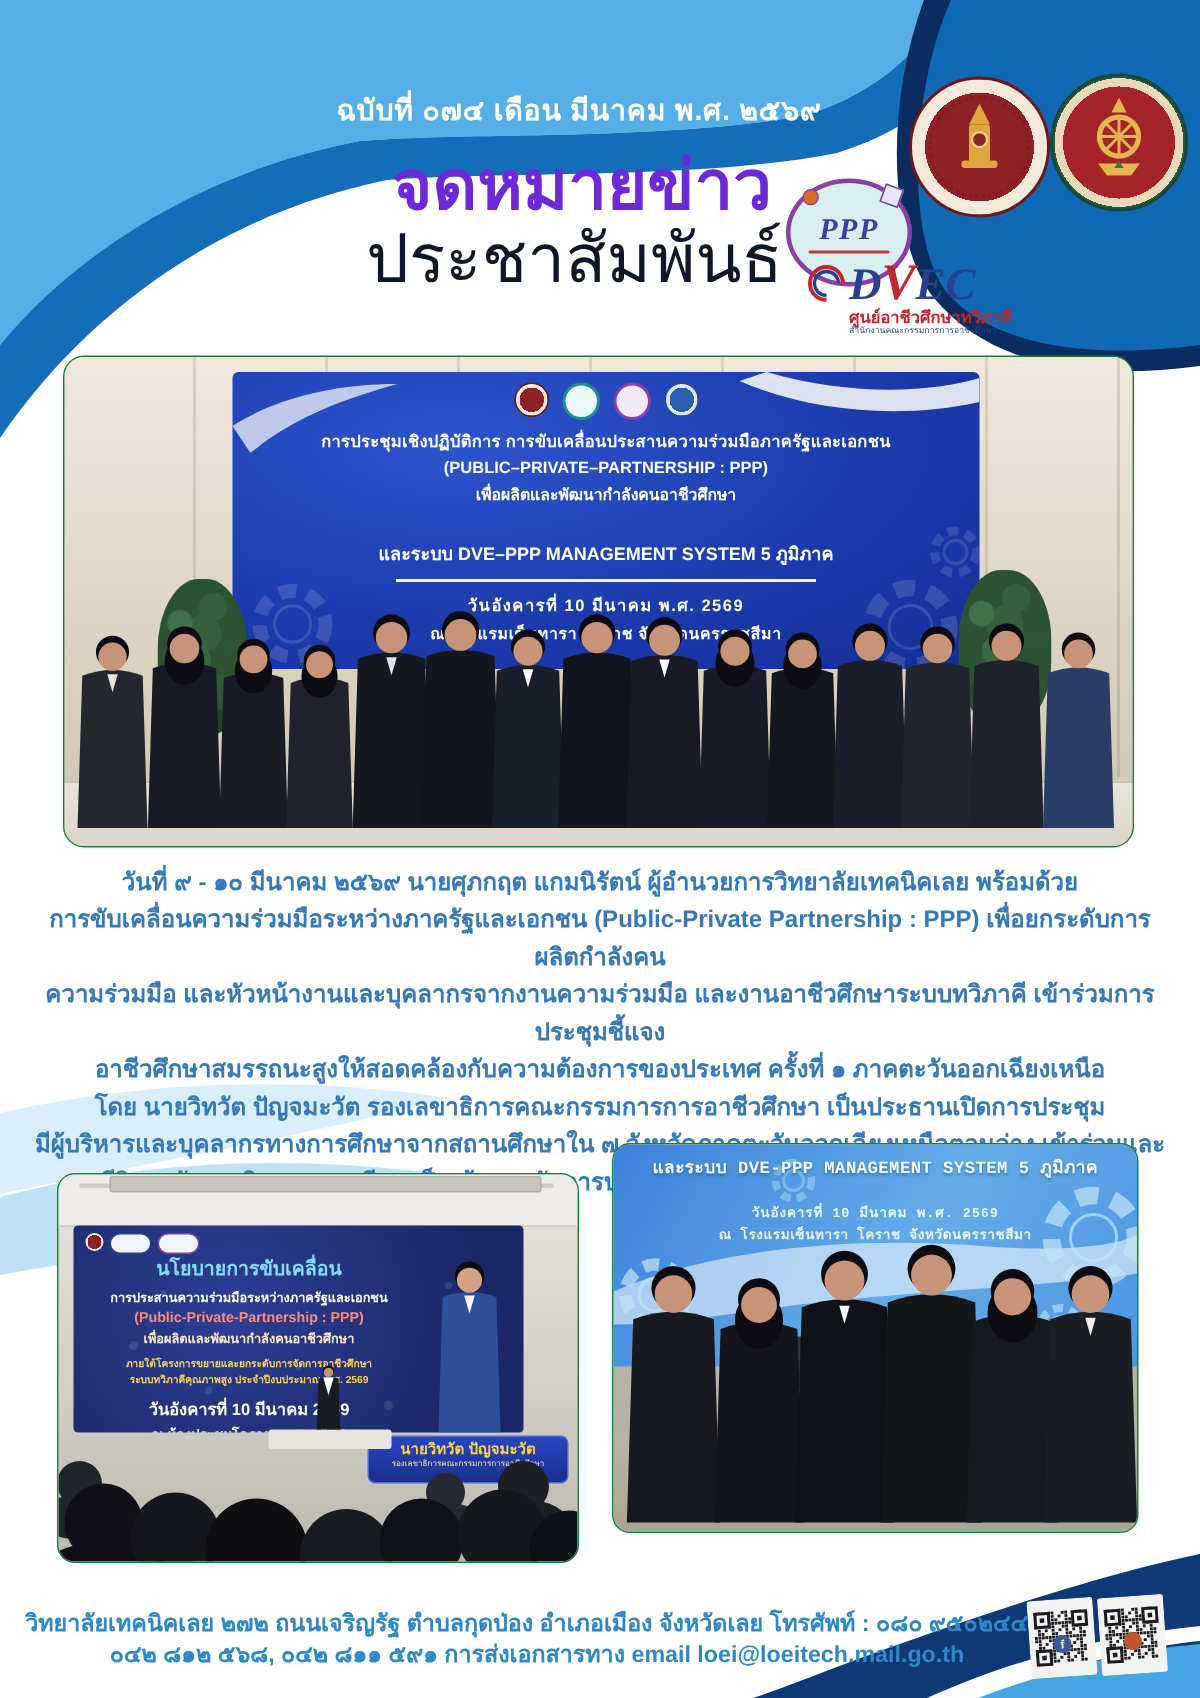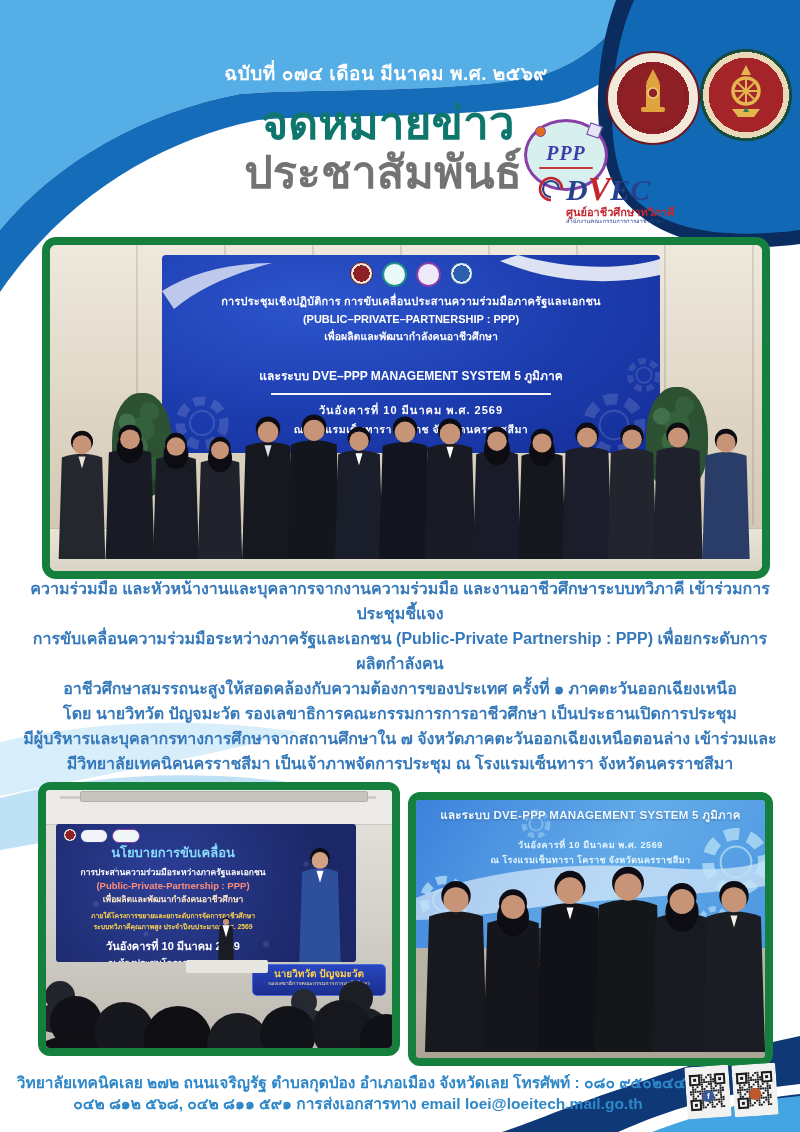--- a/index.html
+++ b/index.html
@@ -4,24 +4,24 @@
 <style>
   html,body{margin:0;padding:0;background:#888;}
   .page{position:relative;width:800px;height:1132px;background:#ffffff;overflow:hidden;
         font-family:"Liberation Sans","DejaVu Sans",sans-serif;margin:0 auto;padding-left:44px;}
   .abs{position:absolute;}
   svg{display:block;}
 
   
   .issue-line{top:58px;left:0;width:772px;text-align:center;color:#ffffff;
               font-size:19px;font-weight:700;letter-spacing:.5px;}
-  .title1{top:86px;left:0;width:776px;text-align:center;color:#0f766e;
+  .title1{top:86px;left:0;width:776px;text-align:center;color:#6d28d9;
           font-size:46px;font-weight:800;}
-  .title2{top:136px;left:0;width:766px;text-align:center;color:#737373;
-          font-size:45px;font-weight:700;}
+  .title2{top:136px;left:0;width:766px;text-align:center;color:#0f172a;
+          font-size:45px;font-weight:400;}
   .title3{top:181px;left:0;width:776px;text-align:center;color:#1c3e74;
           font-size:44px;font-weight:800;}
 
   
   .seal{border-radius:50%;}
   .seal1{left:606px;top:51px;width:90px;height:90px;border:2px solid #6d171c;
          background:radial-gradient(circle,#8f2026 0 57%,#f2e9da 57% 83%,#7d1b20 83% 100%);}
   .seal2{left:700px;top:49px;width:88px;height:88px;border:2px solid #17483a;
          background:radial-gradient(circle,#a5242a 0 60%,#e9d9b8 60% 69%,#205b43 69% 100%);}
   .seal svg{position:absolute;left:0;top:0;}
@@ -38,24 +38,24 @@
   .dvec-logo{left:566px;top:174px;width:150px;text-align:left;}
   .dvec-row{position:relative;display:inline-block;}
   .dvec-swirl{position:absolute;left:-30px;top:0px;width:30px;height:30px;}
   .dvec-text{font-family:"Liberation Serif","DejaVu Serif",serif;font-style:italic;
              font-weight:800;font-size:30px;color:#27418e;line-height:30px;}
   .dvec-text .v{color:#c3272e;font-size:34px;}
   .dvec-name{font-size:11px;font-weight:700;color:#c3272e;line-height:12px;margin-top:1px;}
   .dvec-sub{font-size:5.8px;color:#27418e;line-height:7px;}
 
   
-  .photo{border:8px solid #15803d;border-radius:14px;overflow:hidden;background:#d8d0c0;}
+  .photo{border:1px solid #15803d;border-radius:14px;overflow:hidden;background:#d8d0c0;}
   .photo-main{left:42px;top:237px;width:712px;height:326px;}
   .photo-left{left:38px;top:782px;width:346px;height:258px;border-radius:12px;}
-  .photo-right{left:408px;top:792px;width:349px;height:258px;border-radius:12px;}
+  .photo-right{left:408px;top:762px;width:349px;height:258px;border-radius:12px;font-family:Liberation Mono, monospace;}
 
   
   .hall-wall{left:0;top:0;width:712px;height:326px;
      background:linear-gradient(#efe9dd,#d8cebc 70%,#cfc5b3);}
   .hall-panels{left:0;top:0;width:712px;height:280px;
      background:repeating-linear-gradient(90deg,transparent 0 86px,rgba(120,105,85,.20) 86px 88px);}
   .hall-floor{left:0;bottom:0;width:712px;height:42px;
      background:linear-gradient(#e9e4d6,#d9d4c5);border-top:1px solid rgba(0,0,0,.10);}
   .main-screen{left:112px;top:10px;width:498px;height:198px;border-radius:4px;color:#fff;
      text-align:center;overflow:hidden;
@@ -290,22 +290,23 @@
         <path d="M603.21,314 L606.56,205.9692 Q628,197.9962 649.44,205.9692 L652.79,314 Z" fill="#1f222c"></path>
         <circle cx="628" cy="189.3398" r="11.7317" fill="#0c0c12"></circle>
         <circle cx="628" cy="192.529" r="10.023200000000001" fill="#c79478"></circle>
         <path d="M652.32,314 L655.52,210.8064 Q676,203.1904 696.48,210.8064 L699.68,314 Z" fill="#2a3c68"></path>
         <circle cx="676" cy="194.92159999999998" r="11.2064" fill="#0c0c12"></circle>
         <circle cx="676" cy="197.968" r="9.5744" fill="#c79478"></circle>
       </svg>
   </div>
 
   <div class="abs article">
+    <div>วันที่ ๙ - ๑๐  มีนาคม ๒๕๖๙ นายศุภกฤต แกมนิรัตน์ ผู้อำนวยการวิทยาลัยเทคนิคเลย พร้อมด้วย</div>
+    <div>การขับเคลื่อนความร่วมมือระหว่างภาครัฐและเอกชน (Public-Private Partnership : PPP) เพื่อยกระดับการผลิตกำลังคน</div>
     <div>ความร่วมมือ และหัวหน้างานและบุคลากรจากงานความร่วมมือ และงานอาชีวศึกษาระบบทวิภาคี เข้าร่วมการประชุมชี้แจง</div>
-    <div>การขับเคลื่อนความร่วมมือระหว่างภาครัฐและเอกชน (Public-Private Partnership : PPP) เพื่อยกระดับการผลิตกำลังคน</div>
     <div>อาชีวศึกษาสมรรถนะสูงให้สอดคล้องกับความต้องการของประเทศ ครั้งที่ ๑ ภาคตะวันออกเฉียงเหนือ</div>
     <div>โดย นายวิทวัต ปัญจมะวัต รองเลขาธิการคณะกรรมการการอาชีวศึกษา เป็นประธานเปิดการประชุม</div>
     <div>มีผู้บริหารและบุคลากรทางการศึกษาจากสถานศึกษาใน ๗ จังหวัดภาคตะวันออกเฉียงเหนือตอนล่าง เข้าร่วมและ</div>
     <div>มีวิทยาลัยเทคนิคนครราชสีมา เป็นเจ้าภาพจัดการประชุม ณ โรงแรมเซ็นทารา จังหวัดนครราชสีมา</div>
   </div>
 
   <div class="abs photo photo-left">
     <div class="abs conf-wall"></div>
     <div class="abs conf-ceil">
       <i style="left:14px;width:70px;"></i>

